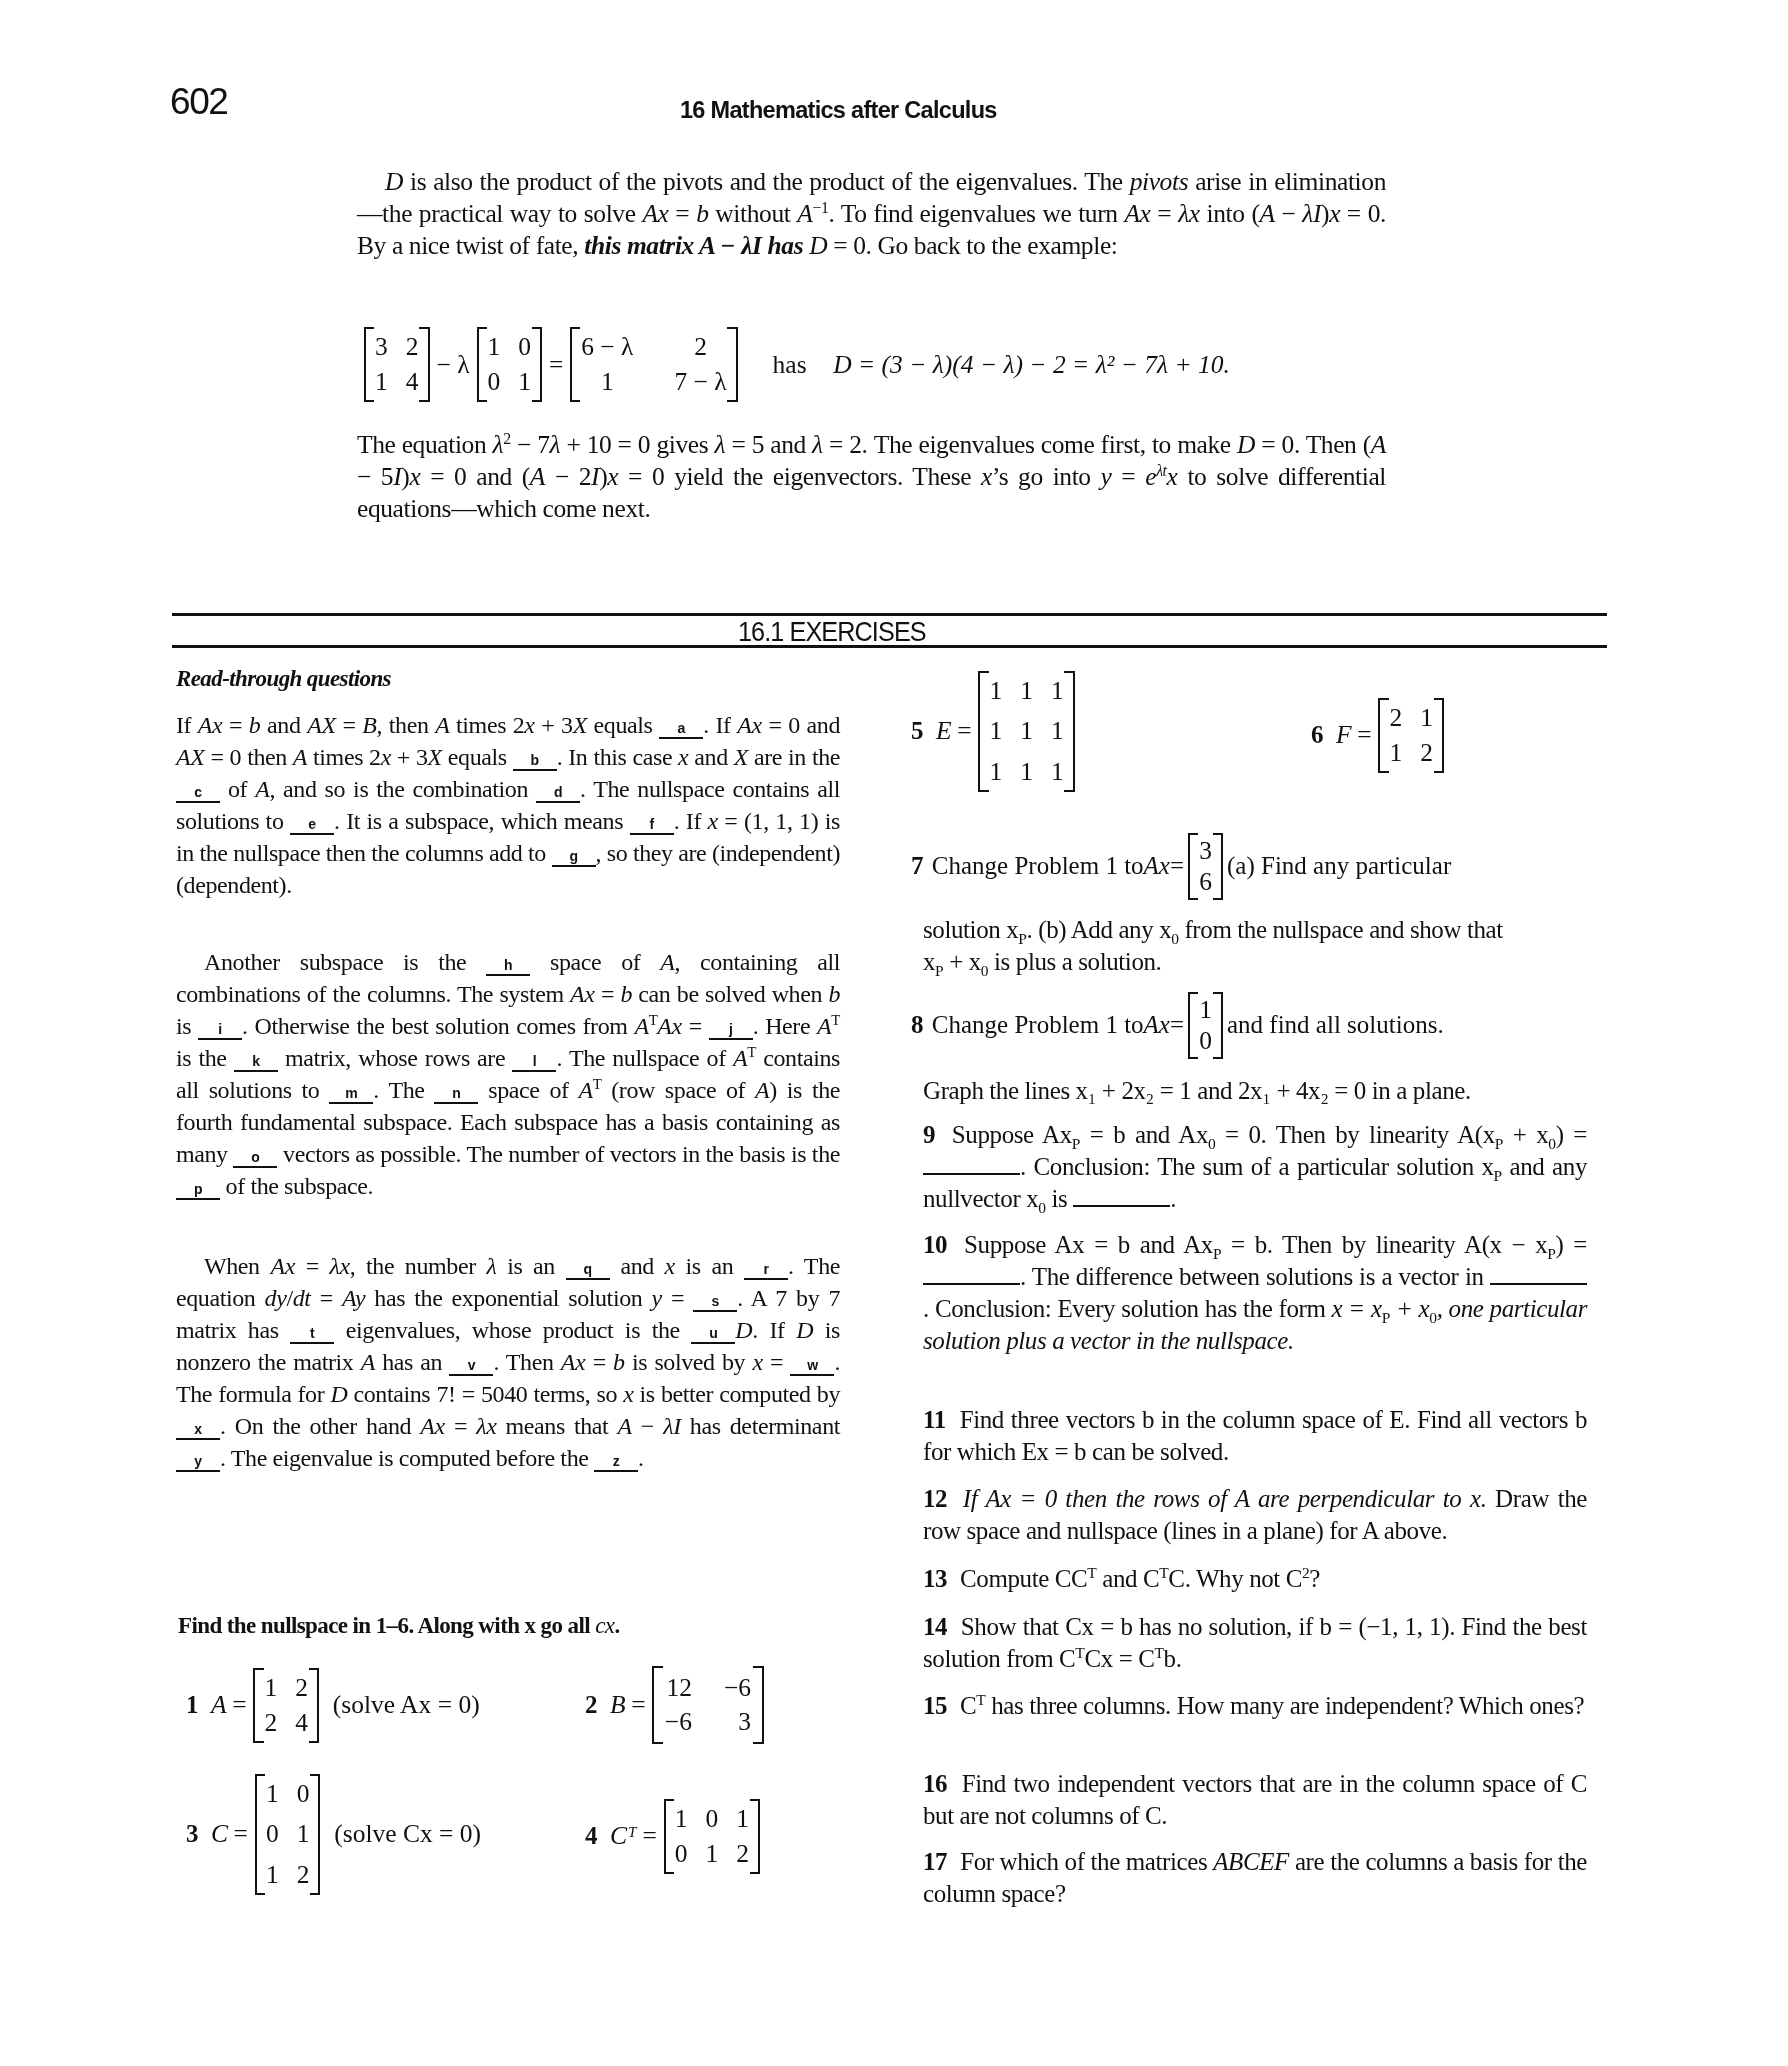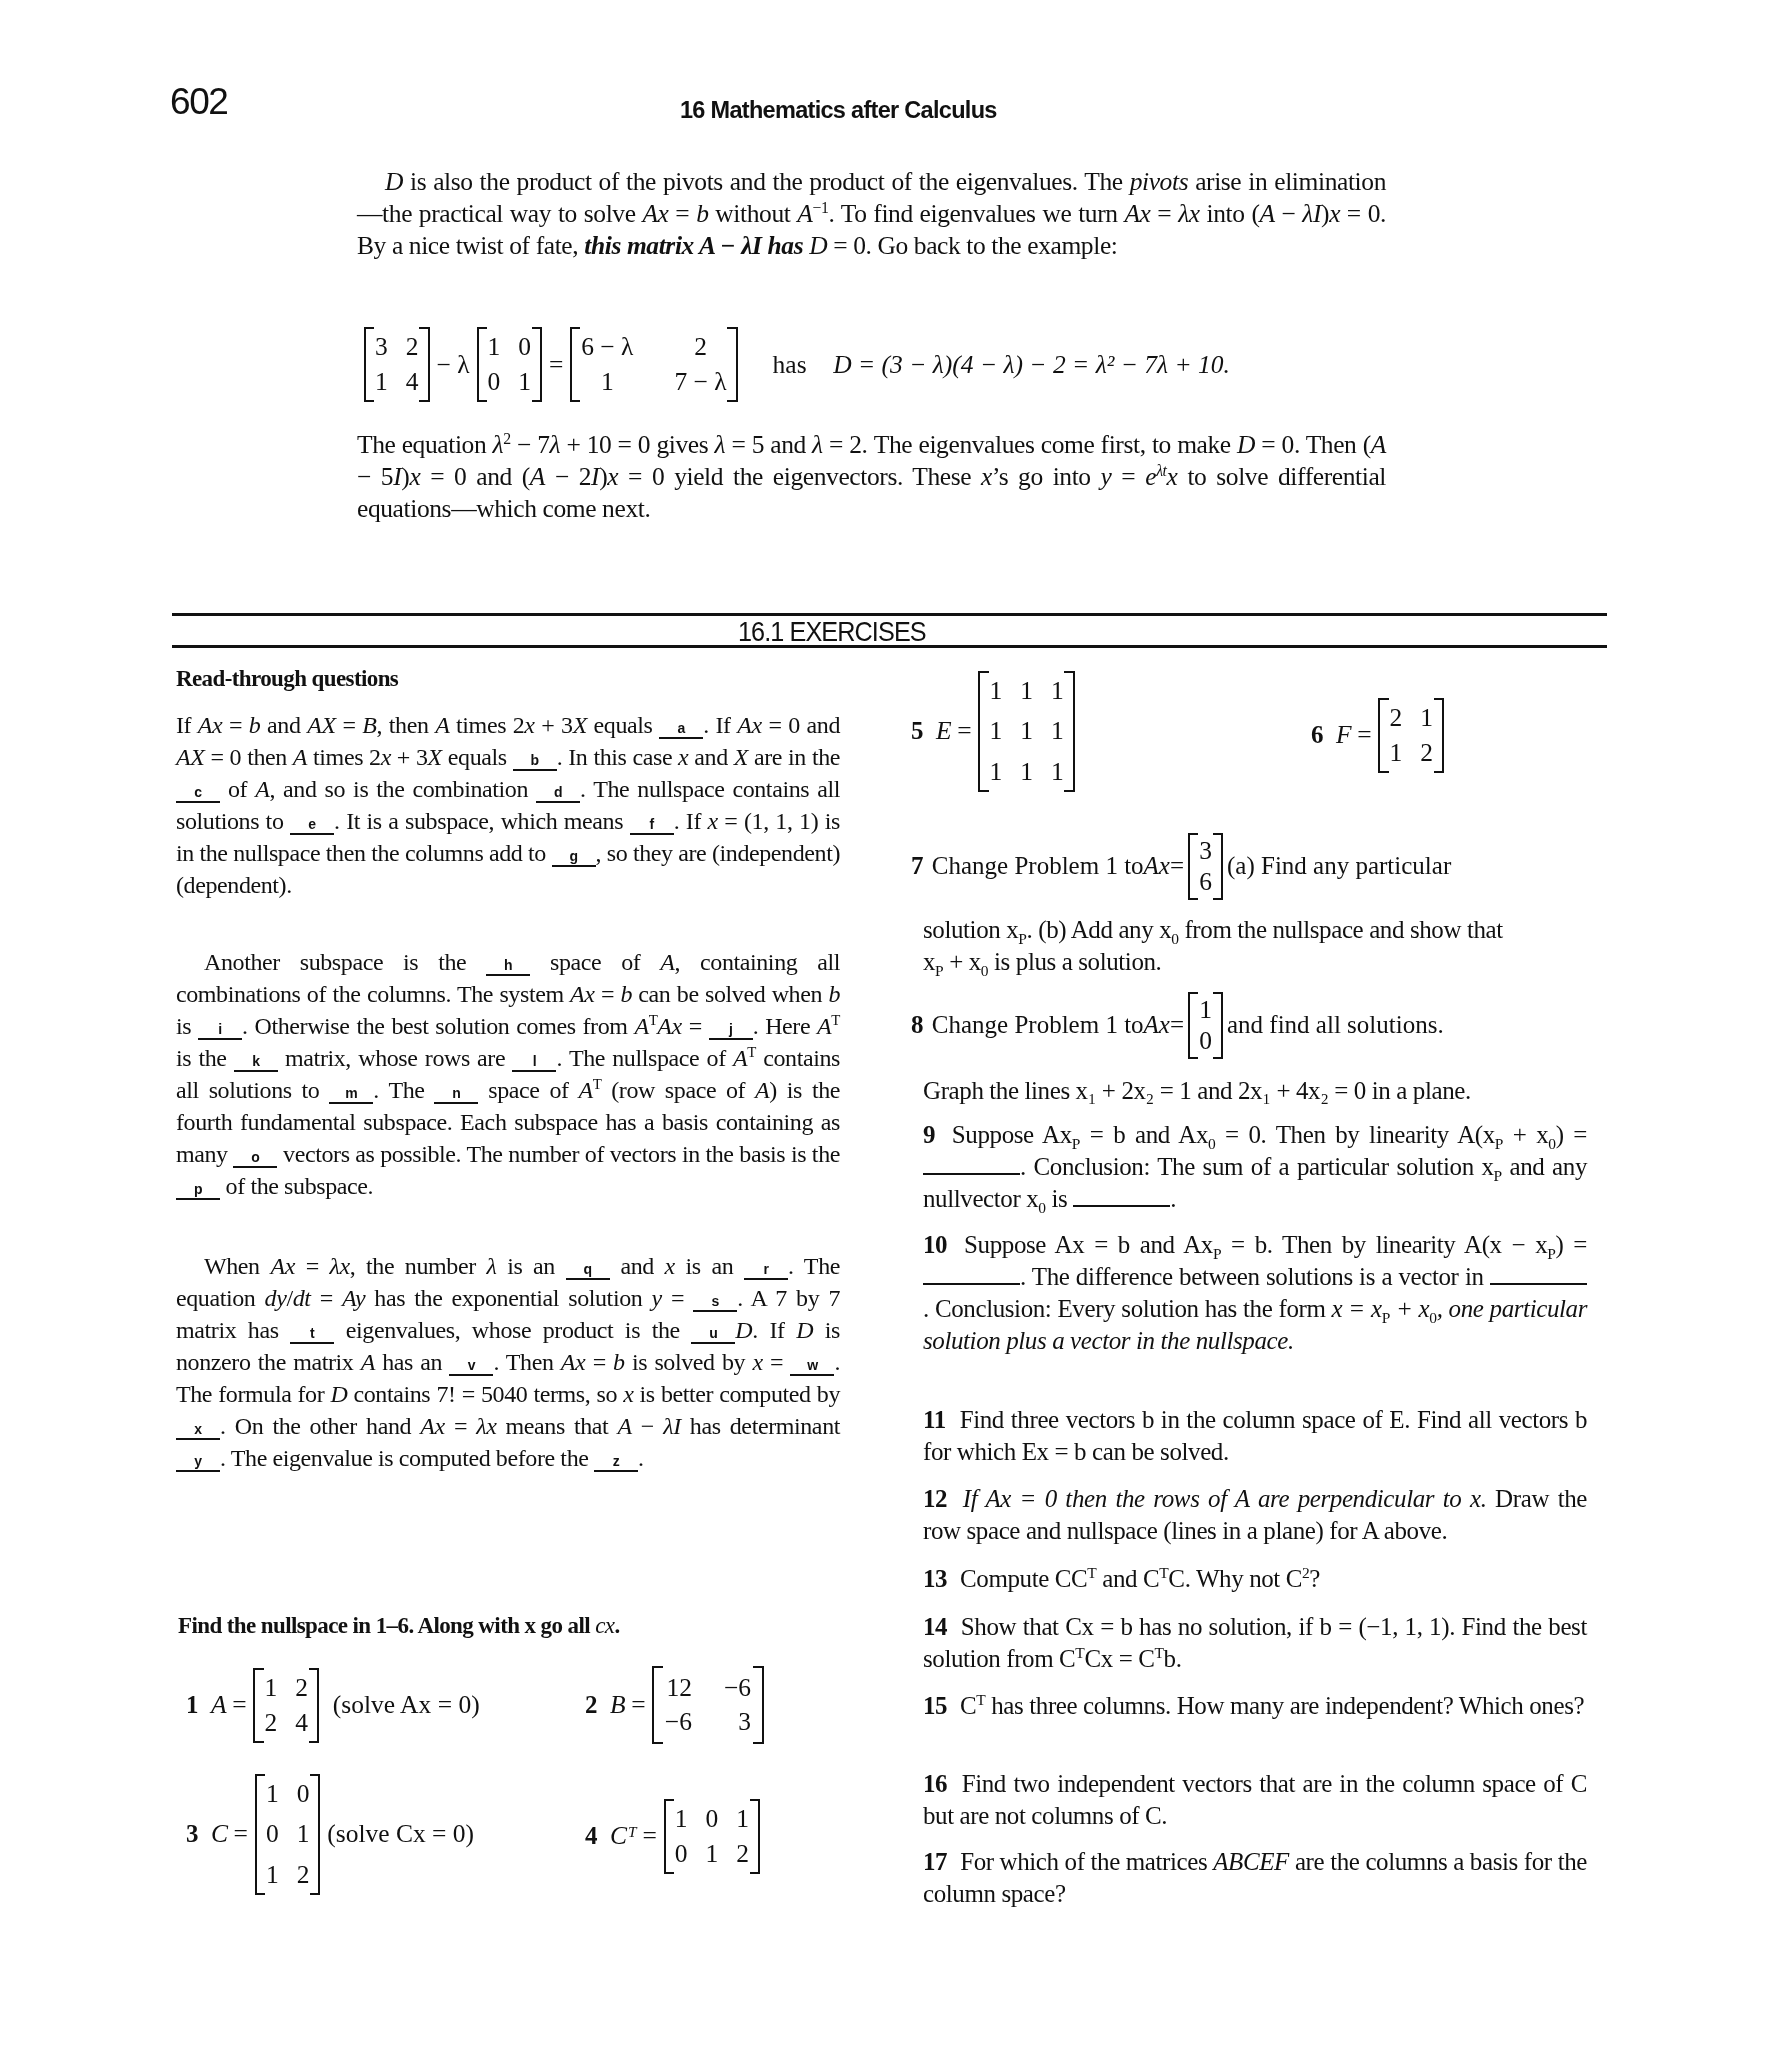--- a/index.html
+++ b/index.html
@@ -71,21 +71,21 @@
 </div>
 
 <div class="abs para" style="left:357px; top:429px; width:1029px;">
   <span>The equation </span><i>λ</i><sup>2</sup><span> − 7</span><i>λ</i><span> + 10 = 0 gives </span><i>λ</i><span> = 5 and </span><i>λ</i><span> = 2. The eigenvalues come first, to make </span><i>D</i><span> = 0. Then (</span><i>A</i><span> − 5</span><i>I</i><span>)</span><i>x</i><span> = 0 and (</span><i>A</i><span> − 2</span><i>I</i><span>)</span><i>x</i><span> = 0 yield the eigenvectors. These </span><i>x</i><span>’s go into </span><i>y</i><span> = </span><i>e</i><sup><i>λt</i></sup><i>x</i><span> to solve differential equations—which come next.</span>
 </div>
 
 <div class="rule" style="top:613px;"></div>
 <div class="abs ex-title">16.1   EXERCISES</div>
 <div class="rule" style="top:645px;"></div>
 
-<div class="abs section-head" style="left:176px; top:666px;">Read-through questions</div>
+<div class="abs section-head" style="left:176px; top:666px;font-style:italic;">Read-through questions</div>
 
 <div class="abs para" style="left:176px; top:709px; width:664px; font-size:24px; line-height:32px;">
   If <i>Ax</i> = <i>b</i> and <i>AX</i> = <i>B</i>, then <i>A</i> times 2<i>x</i> + 3<i>X</i> equals <span class="blank">a</span>.
   If <i>Ax</i> = 0 and <i>AX</i> = 0 then <i>A</i> times 2<i>x</i> + 3<i>X</i> equals <span class="blank">b</span>.
   In this case <i>x</i> and <i>X</i> are in the <span class="blank">c</span> of <i>A</i>, and so is the combination <span class="blank">d</span>. The nullspace contains all solutions to
   <span class="blank">e</span>. It is a subspace, which means <span class="blank">f</span>. If <i>x</i> = (1, 1, 1) is in the nullspace then the columns add to <span class="blank">g</span>, so they are (independent)(dependent).
 </div>
 
 <div class="abs para" style="left:176px; top:946px; width:664px; font-size:24px; line-height:32px;">
   <span class="ind"></span>Another subspace is the <span class="blank">h</span> space of <i>A</i>, containing all combinations of the columns. The system <i>Ax</i> = <i>b</i> can be solved when <i>b</i> is <span class="blank">i</span>. Otherwise the best solution comes from <i>A</i><sup>T</sup><i>Ax</i> = <span class="blank">j</span>. Here <i>A</i><sup>T</sup> is the <span class="blank">k</span> matrix, whose rows are <span class="blank">l</span>. The nullspace of <i>A</i><sup>T</sup> contains all solutions to <span class="blank">m</span>. The <span class="blank">n</span> space of <i>A</i><sup>T</sup> (row space of <i>A</i>) is the fourth fundamental subspace. Each subspace has a basis containing as many <span class="blank">o</span> vectors as possible. The number of vectors in the basis is the <span class="blank">p</span> of the subspace.
@@ -129,21 +129,21 @@
   <i class="eq-op" style="margin-left:9.7px;">C</i>
     <span class="eq-op">=</span>
   <div class="matrix c2" style="row-gap:8.3px;">
     <span>1</span>
       <span>0</span>
     <span>0</span>
       <span>1</span>
     <span>1</span>
       <span>2</span>
   </div>
-  <span class="eq-op" style="">(solve Cx = 0)</span>
+  <span class="eq-op" style="margin-left:7px;">(solve Cx = 0)</span>
 </div>
 
 <div class="abs mrow" style="left:585px; top:1799px;">
   <span class="num">4</span>
   <i class="eq-op" style="margin-left:9.7px;">Cᵀ</i>
     <span class="eq-op">=</span>
   <div class="matrix c3">
     <span>1</span>
       <span>0</span>
       <span>1</span>

